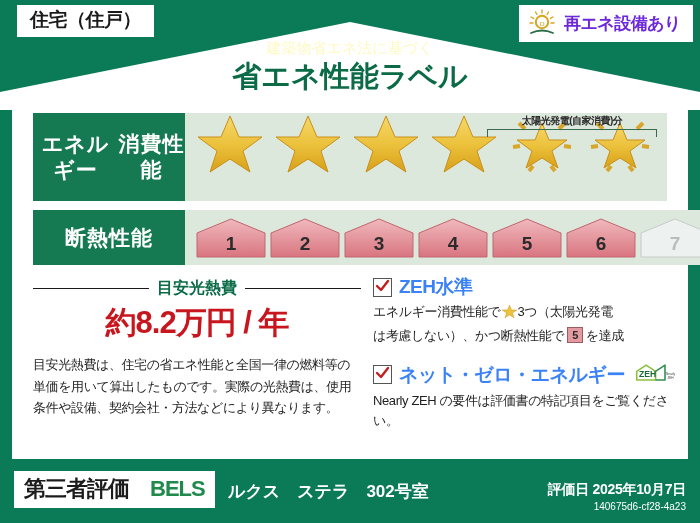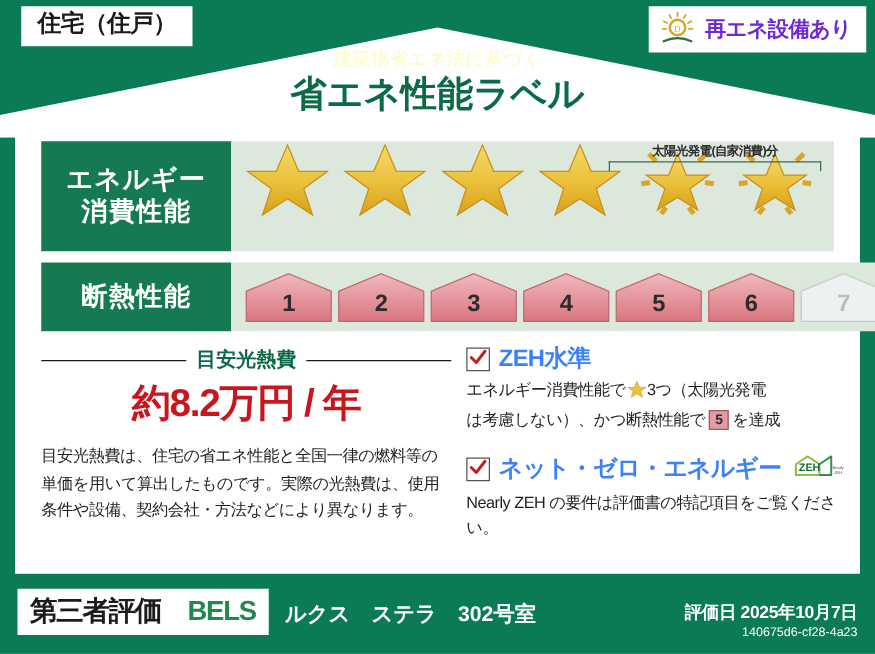--- a/index.html
+++ b/index.html
@@ -68,21 +68,21 @@
     box-sizing:border-box;
   }
 
   
   .rating-row{
     position:absolute;
     display:flex;align-items:stretch;
   }
   .rating-row .row-label{
     background:#157a52;color:#ffffff;
-    display:flex;flex-direction:column;align-items:center;justify-content:center;
+    display:flex;flex-direction:row;align-items:center;justify-content:center;
     font-weight:bold;letter-spacing:1px;
     text-align:center;
     flex:0 0 auto;
   }
   .rating-row .row-body{
     background:#dde8dc;
     flex:1 1 auto;position:relative;
   }
 
   #row-energy{left:21px;top:14px;width:634px;height:88px;}

